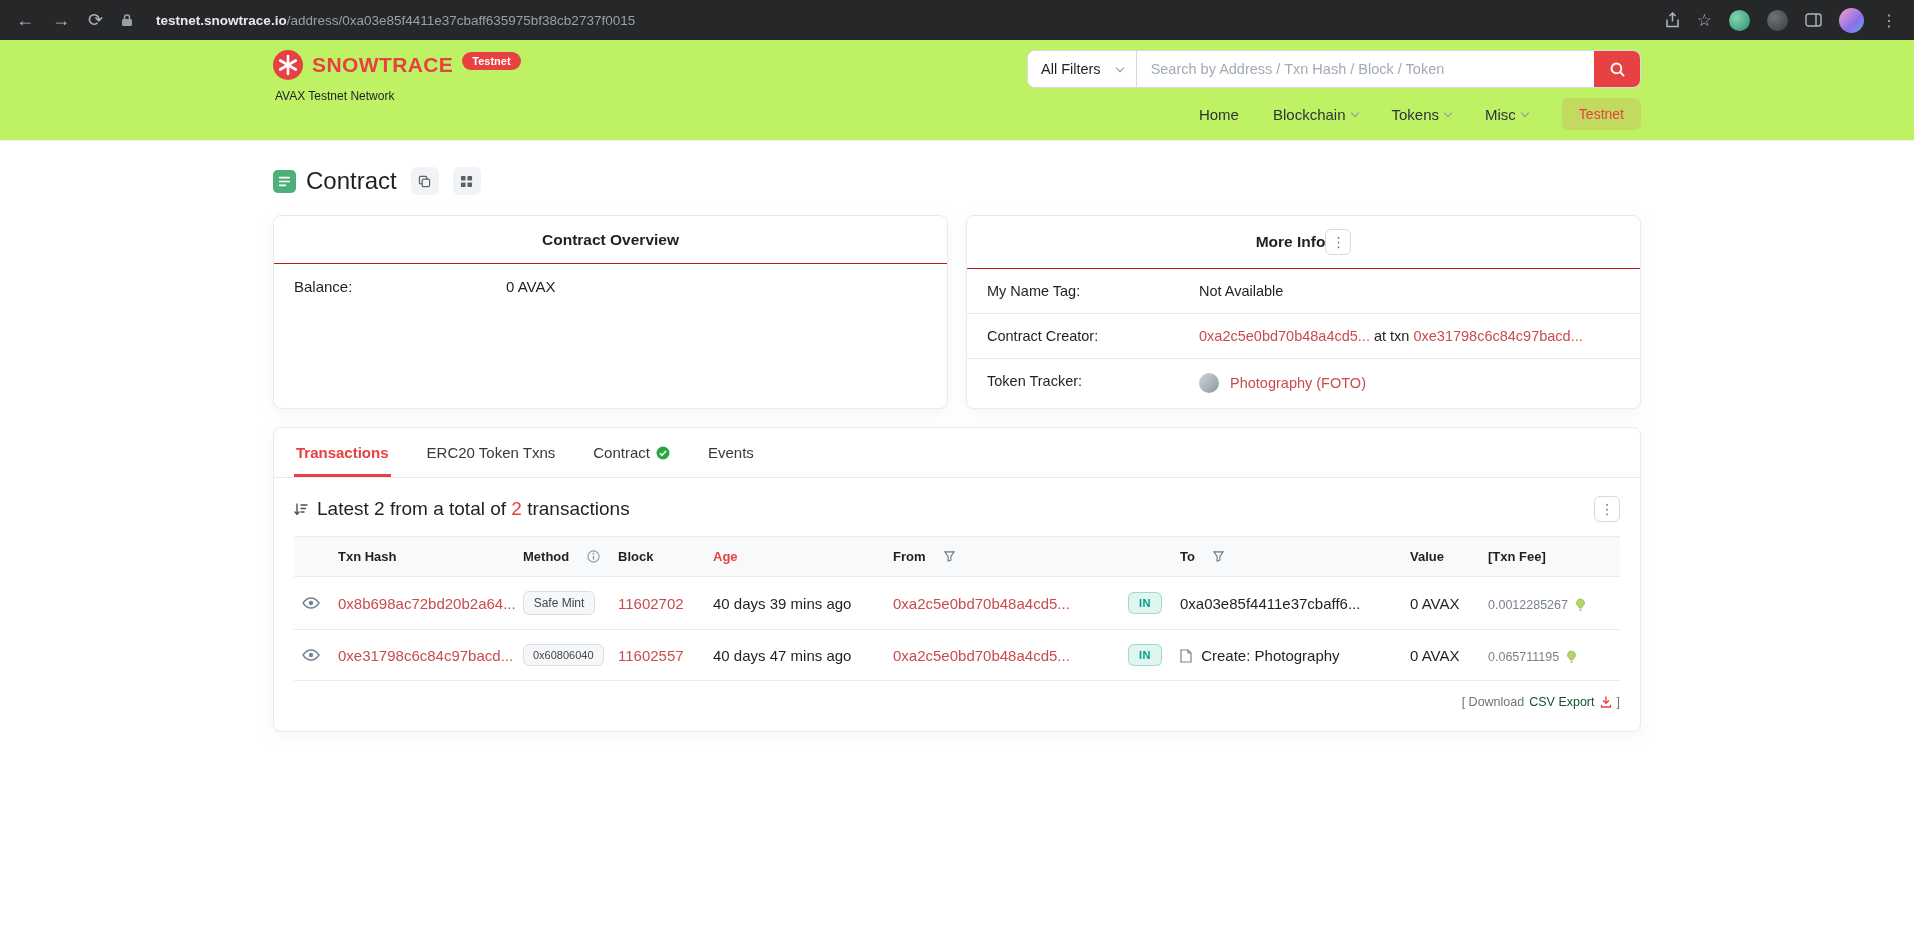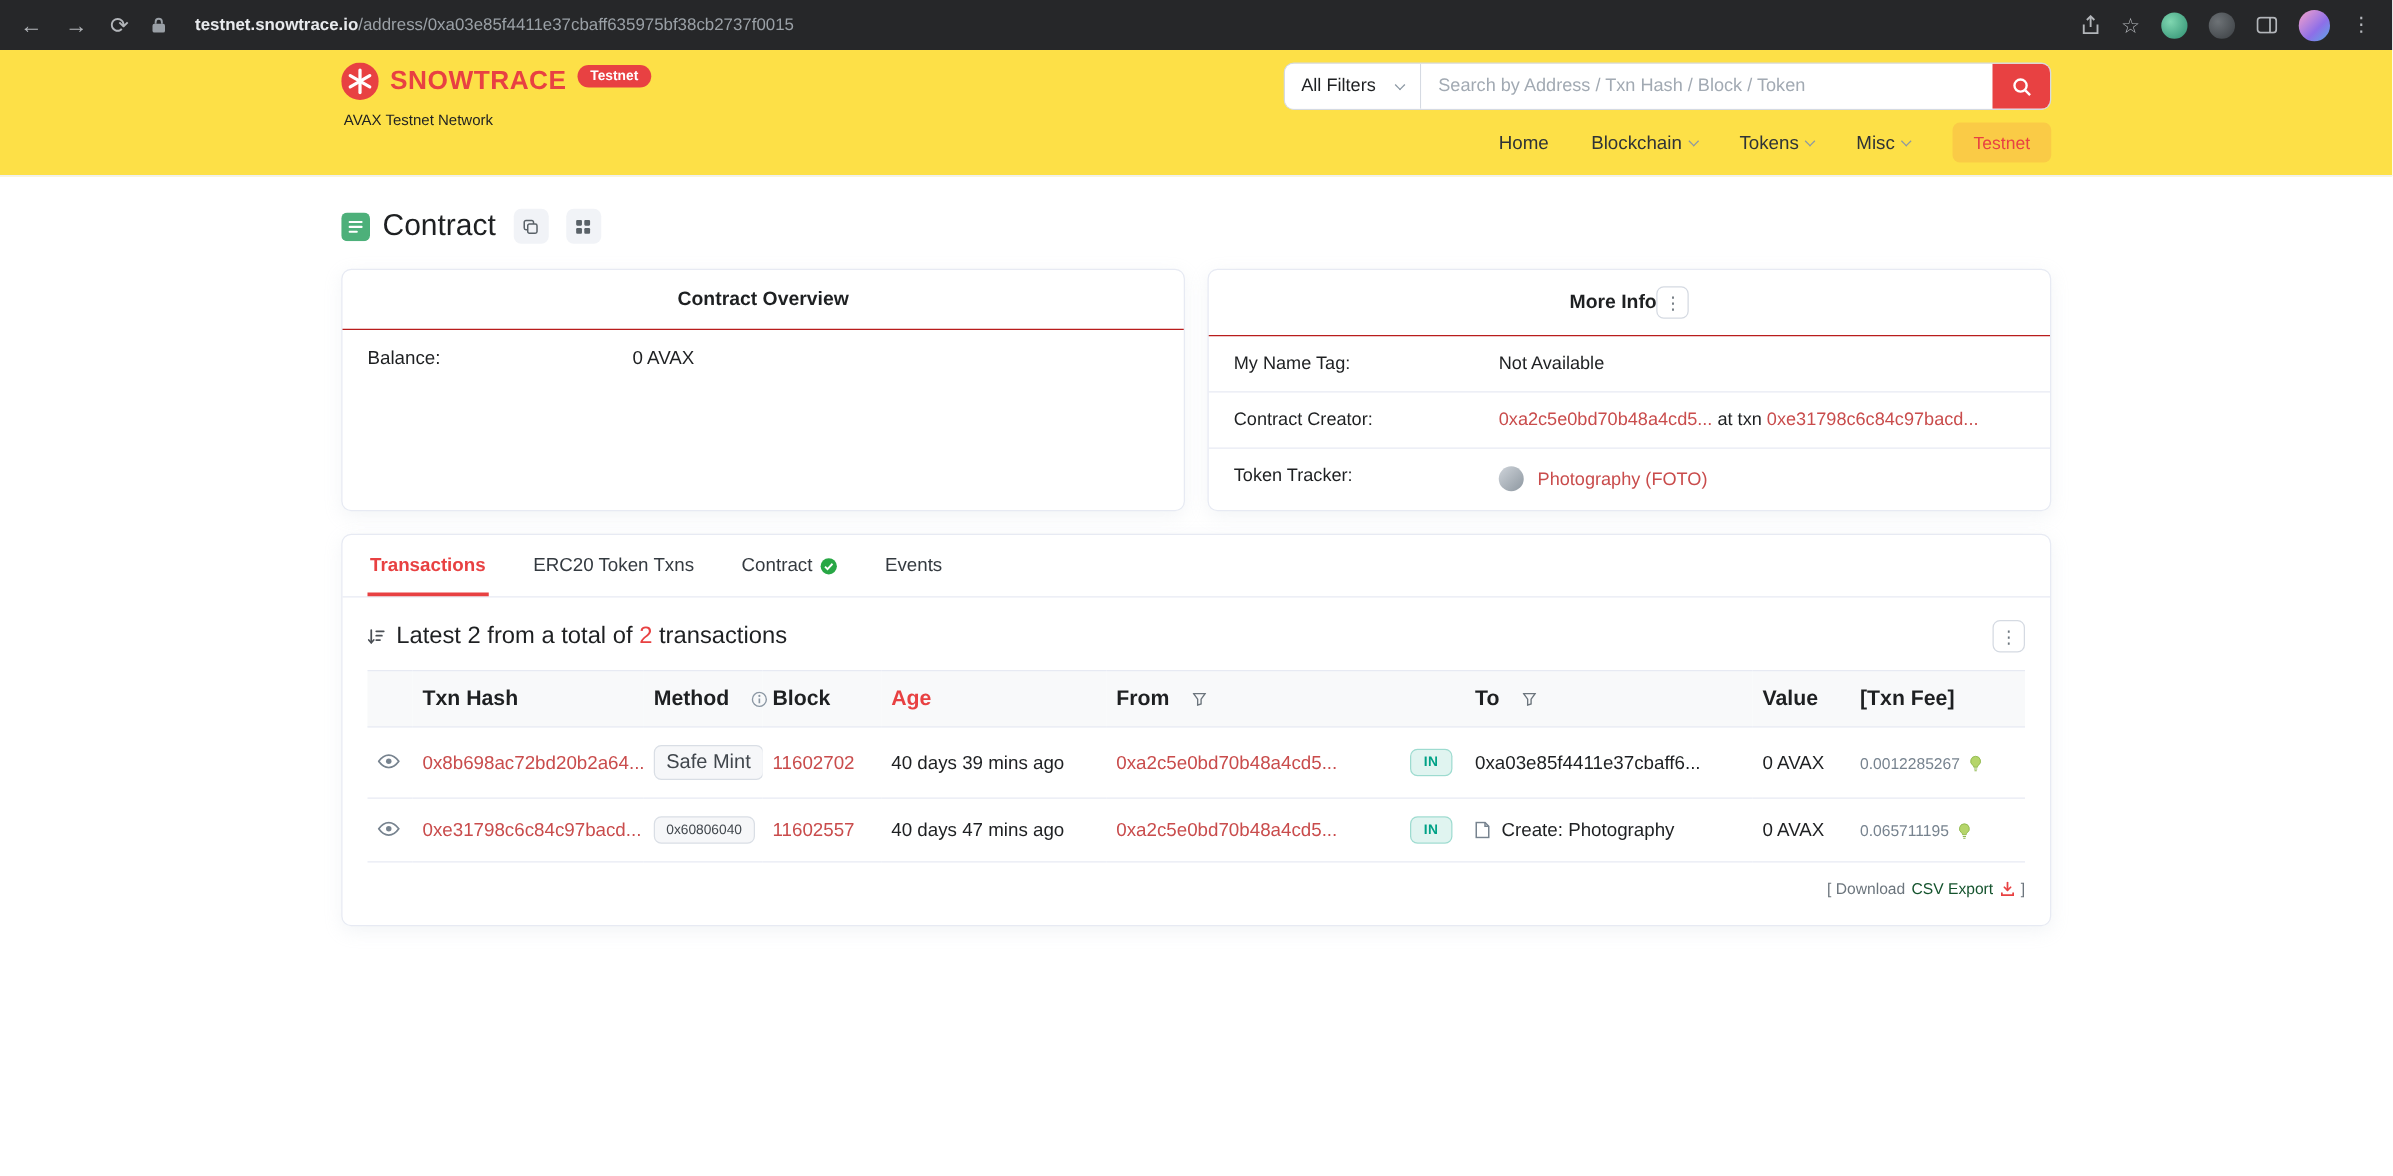--- a/index.html
+++ b/index.html
@@ -14,21 +14,21 @@
   .url-path{color:#9aa0a6;font-size:13.5px}
   .browser-right{display:flex;align-items:center;gap:17px}
   .ext-circle{width:21px;height:21px;border-radius:50%;display:inline-block;cursor:pointer}
   .ext-green{background:radial-gradient(circle at 35% 35%,#7fd6b0,#2e8f71)}
   .ext-dark{background:radial-gradient(circle at 35% 35%,#6d7276,#3a3e42)}
   .profile-avatar{width:25px;height:25px;border-radius:50%;background:linear-gradient(135deg,#e59ad0 10%,#8d6fe8 60%,#5ba8e5);cursor:pointer}
   .glyph-star{color:#b3b6ba;font-size:17px;background:none;border:none;cursor:pointer}
   .glyph-kebab{color:#b3b6ba;font-size:16px;background:none;border:none;cursor:pointer;letter-spacing:1px}
 
   
-  .site-header{background:#fde047;border-bottom:1px solid #eef0f4}
+  .site-header{background:#bef264;border-bottom:1px solid #eef0f4}
   .container{width:1368px;margin:0 auto}
   .header-inner{display:flex;justify-content:space-between;align-items:flex-start;padding:10px 0 8px}
   .brand-row{display:flex;align-items:flex-start;gap:9px}
   .brand-text{font-size:21px;font-weight:700;color:#e84142;letter-spacing:.4px;margin-top:3px;cursor:pointer}
   .brand-badge{background:#e84142;color:#fff;font-size:11px;font-weight:700;padding:3px 10px;border-radius:10px;margin-top:2px}
   .network-label{font-size:12px;color:#1e2022;margin-top:9px;margin-left:2px}
   .header-right{display:flex;flex-direction:column;align-items:flex-end;gap:10px}
   .search-bar{display:flex;height:38px;width:614px;border:1px solid #d5dae2;border-radius:8px;overflow:hidden;background:#fff}
   .filters-select{display:flex;align-items:center;gap:10px;padding:0 13px;font-size:14.5px;color:#1e2022;background:#fff;border:none;border-right:1px solid #d5dae2;cursor:pointer;font-family:inherit}
   .search-input{flex:1;border:none;outline:none;padding:0 14px;font-size:14.5px;color:#1e2022;font-family:inherit}
@@ -66,26 +66,26 @@
   .tabs-row{display:flex;gap:34px;padding:0 20px;border-bottom:1px solid #e7eaf3}
   .tab{padding:16px 2px 13px;font-size:15px;font-weight:500;color:#343a40;cursor:pointer;border-bottom:3px solid transparent;display:flex;align-items:center;gap:6px}
   .tab.active{color:#e84142;font-weight:700;border-bottom-color:#e84142}
 
   .table-area{padding:18px 20px 22px}
   .summary-row{display:flex;justify-content:space-between;align-items:center;margin-bottom:14px}
   .summary-left{display:flex;align-items:center;gap:9px;font-size:19px;color:#1e2022}
   .count-red{color:#e84142}
 
   table{width:100%;border-collapse:collapse;table-layout:fixed}
-  thead th{background:#f8f9fa;border-top:1px solid #e7eaf3;border-bottom:1px solid #e7eaf3;font-size:17px;font-weight:700;text-align:left;padding:12px 8px;color:#1e2022;white-space:nowrap}
+  thead th{background:#f8f9fa;border-top:1px solid #e7eaf3;border-bottom:1px solid #e7eaf3;font-size:13px;font-weight:700;text-align:left;padding:12px 8px;color:#1e2022;white-space:nowrap}
   tbody td{padding:14px 8px;font-size:15px;border-bottom:1px solid #e7eaf3;white-space:nowrap;overflow:hidden}
   .age-head{color:#e84142;cursor:pointer}
   .th-flex{display:flex;align-items:center;gap:18px}
   .eye-btn,.plain-btn{background:none;border:none;cursor:pointer;padding:0;display:inline-flex;align-items:center}
-  .method-badge{display:inline-block;background:#f6f7f9;border:1px solid #d9dee5;border-radius:6px;font-size:16px;color:#41474d;padding:4px 9px;min-width:72px;text-align:center}
+  .method-badge{display:inline-block;background:#f6f7f9;border:1px solid #d9dee5;border-radius:6px;font-size:12px;color:#41474d;padding:4px 9px;min-width:72px;text-align:center}
   .dir-badge{display:inline-block;background:rgba(0,161,134,.12);border:1px solid rgba(0,161,134,.3);color:#00a186;font-size:11px;font-weight:700;letter-spacing:.4px;padding:4px 10px;border-radius:6px}
   .fee-text{color:#77838f;font-size:12.5px}
   .to-plain{color:#1e2022}
   .doc-ic{vertical-align:-2px;margin-right:5px}
 
   .download-row{display:flex;justify-content:flex-end;align-items:center;gap:5px;margin-top:14px;font-size:12.5px;color:#6c757d}
   .csv-link{color:#14532d;font-weight:400;cursor:pointer}
 </style>
 </head>
 <body>

